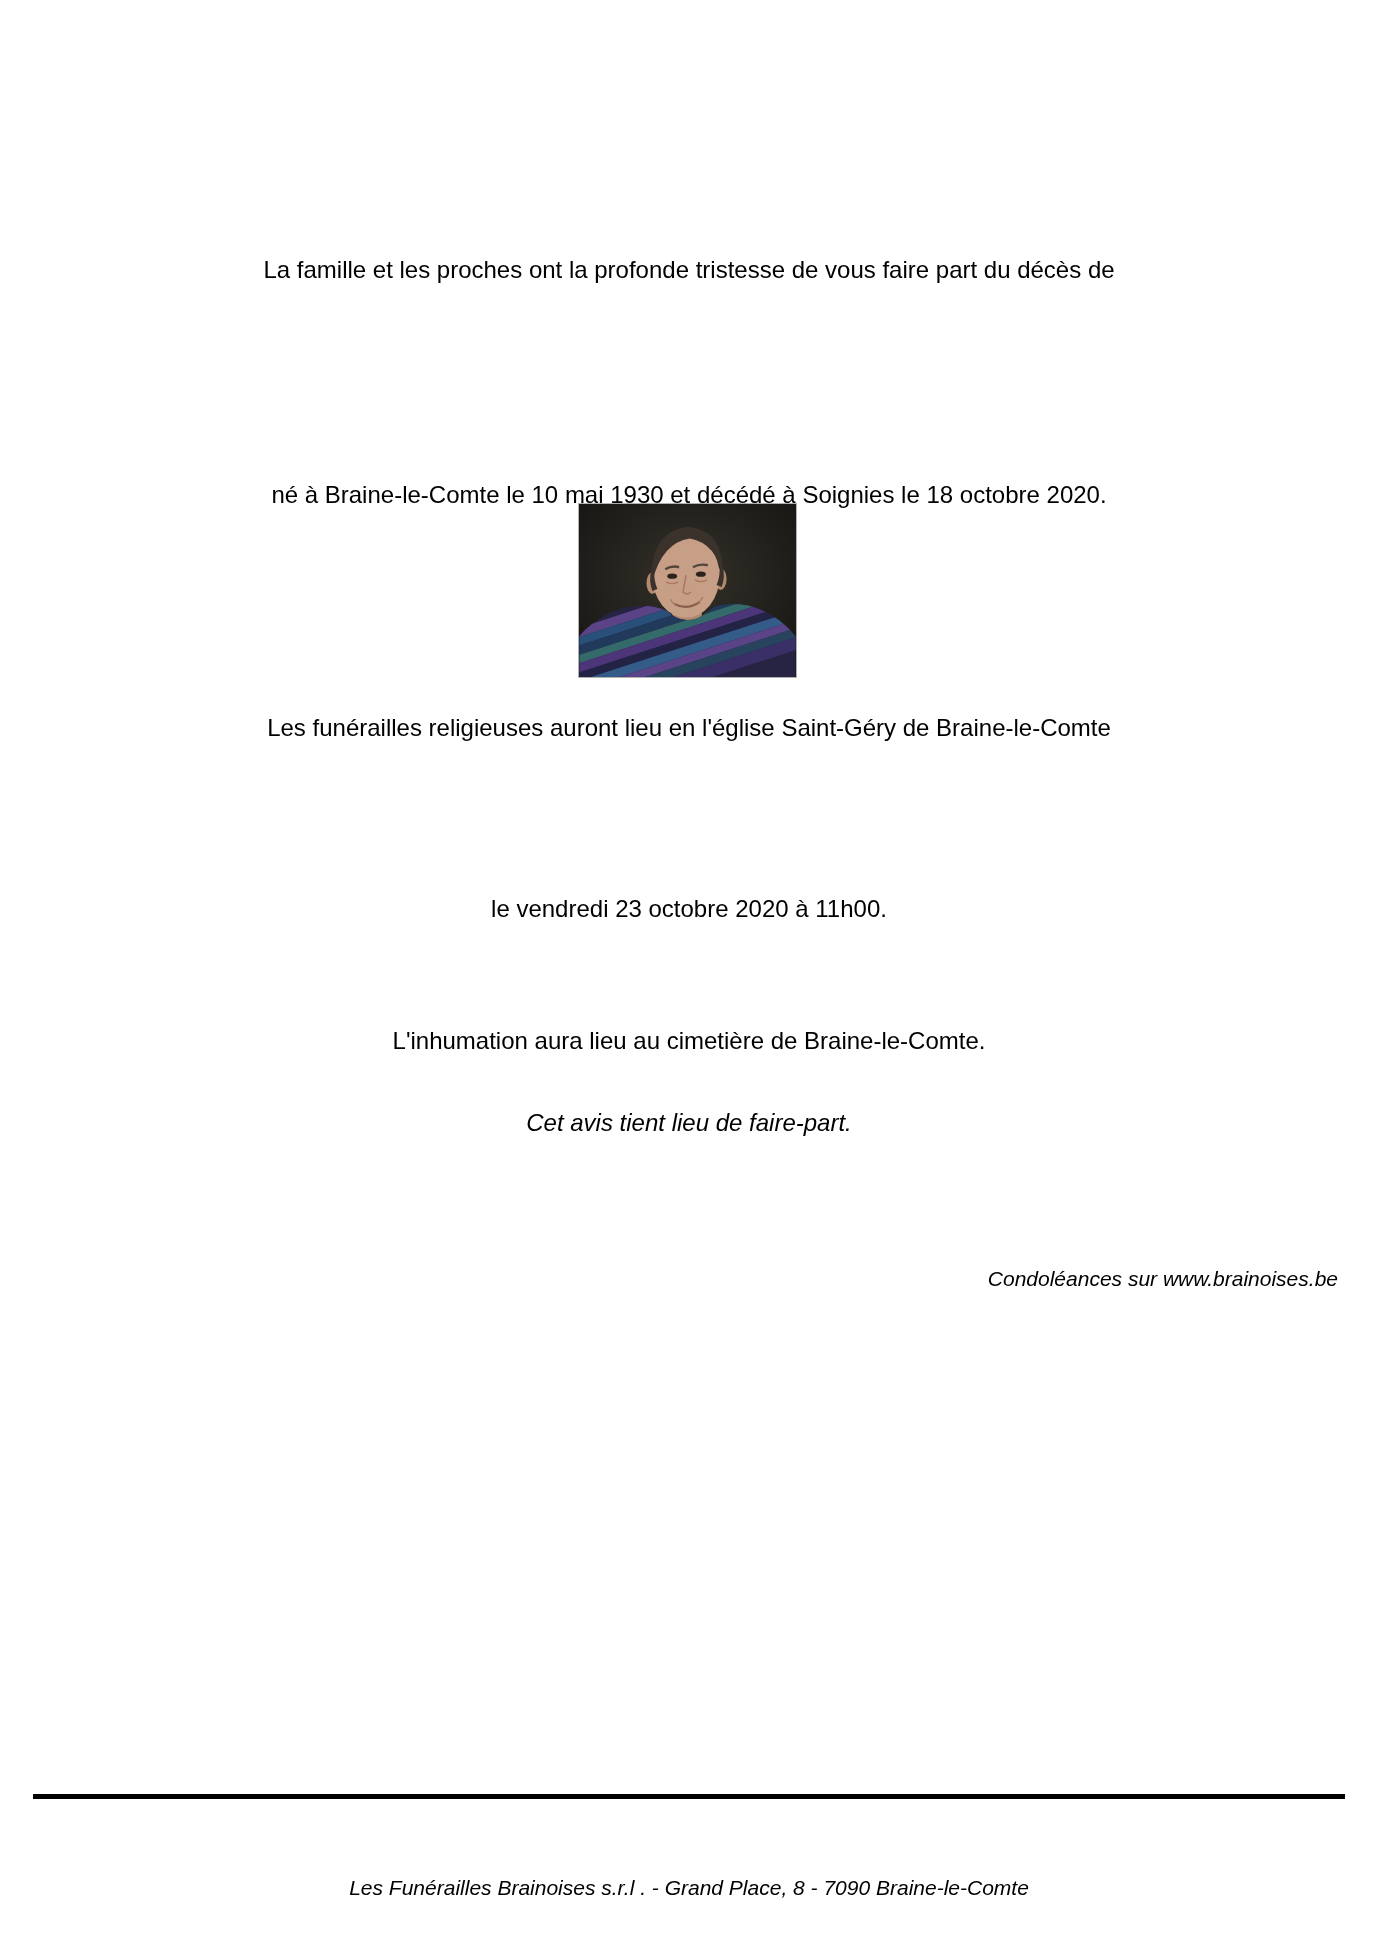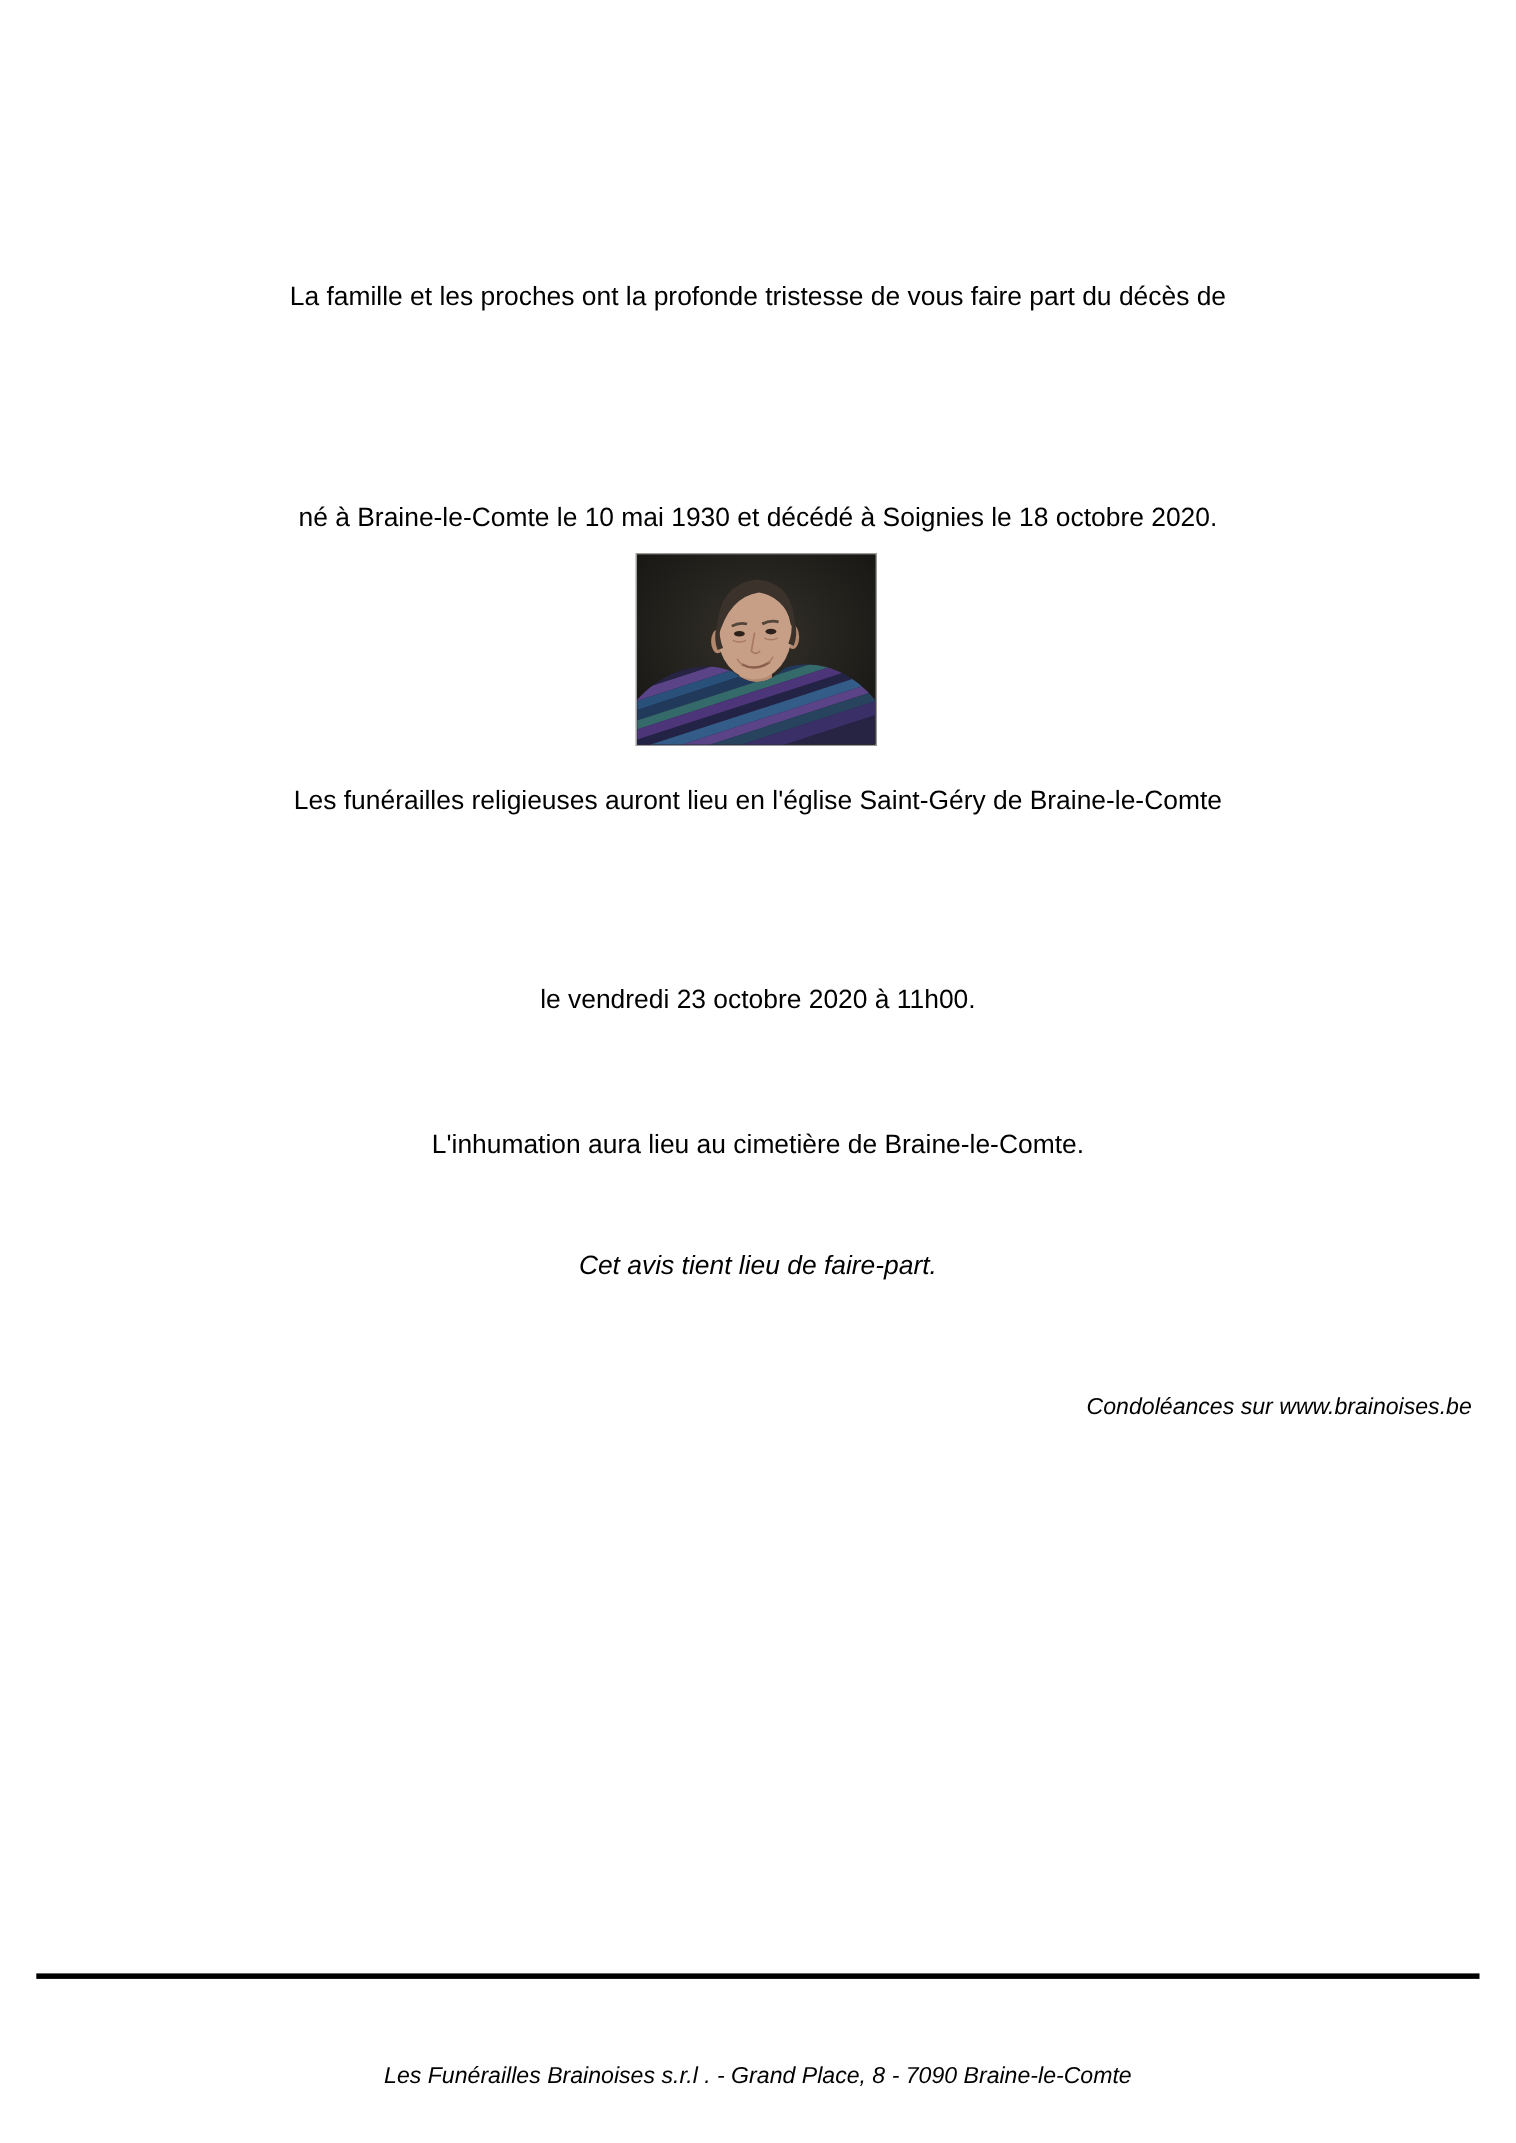--- a/index.html
+++ b/index.html
@@ -71,21 +71,21 @@
   }
 </style>
 </head>
 <body>
 
 <div class="page">
 
   <div class="line" style="top:255px">La famille et les proches ont la profonde tristesse de vous faire part du décès de</div>
 
 
-  <div class="line" style="top:456px">né à Braine-le-Comte le 10 mai 1930 et décédé à Soignies le 18 octobre 2020.</div>
+  <div class="line" style="top:480px">né à Braine-le-Comte le 10 mai 1930 et décédé à Soignies le 18 octobre 2020.</div>
 
   <div class="photo-frame">
     <svg viewBox="0 0 219 175" xmlns="http://www.w3.org/2000/svg">
       <defs>
         <radialGradient id="vig" cx="50%" cy="42%" r="70%">
           <stop offset="0%" stop-color="#343129"></stop>
           <stop offset="100%" stop-color="#161513"></stop>
         </radialGradient>
         <clipPath id="sweater">
           <path d="M0,134 C24,106 60,96 88,108 L95,113 C105,119 116,119 126,112 L137,104 C166,95 198,108 219,134 L219,175 L0,175 Z"></path>
@@ -137,21 +137,21 @@
     </svg>
   </div>
 
   <div class="line bold" style="top:713px">Les funérailles religieuses auront lieu en l'église Saint-Géry de Braine-le-Comte</div>
 
   <div class="line bold" style="top:894px">le vendredi 23 octobre 2020 à 11h00.</div>
 
 
   <div class="line bold" style="top:1026px">L'inhumation aura lieu au cimetière de Braine-le-Comte.</div>
 
-  <div class="line italic" style="top:1136px">Cet avis tient lieu de faire-part.</div>
+  <div class="line italic" style="top:1108px">Cet avis tient lieu de faire-part.</div>
 
   <div class="line condolences">Condoléances sur www.brainoises.be</div>
 
   <div class="footer-rule"></div>
 
   <div class="footer">
     <div>Les Funérailles Brainoises s.r.l . - Grand Place, 8 - 7090 Braine-le-Comte</div>
     
   </div>
 

